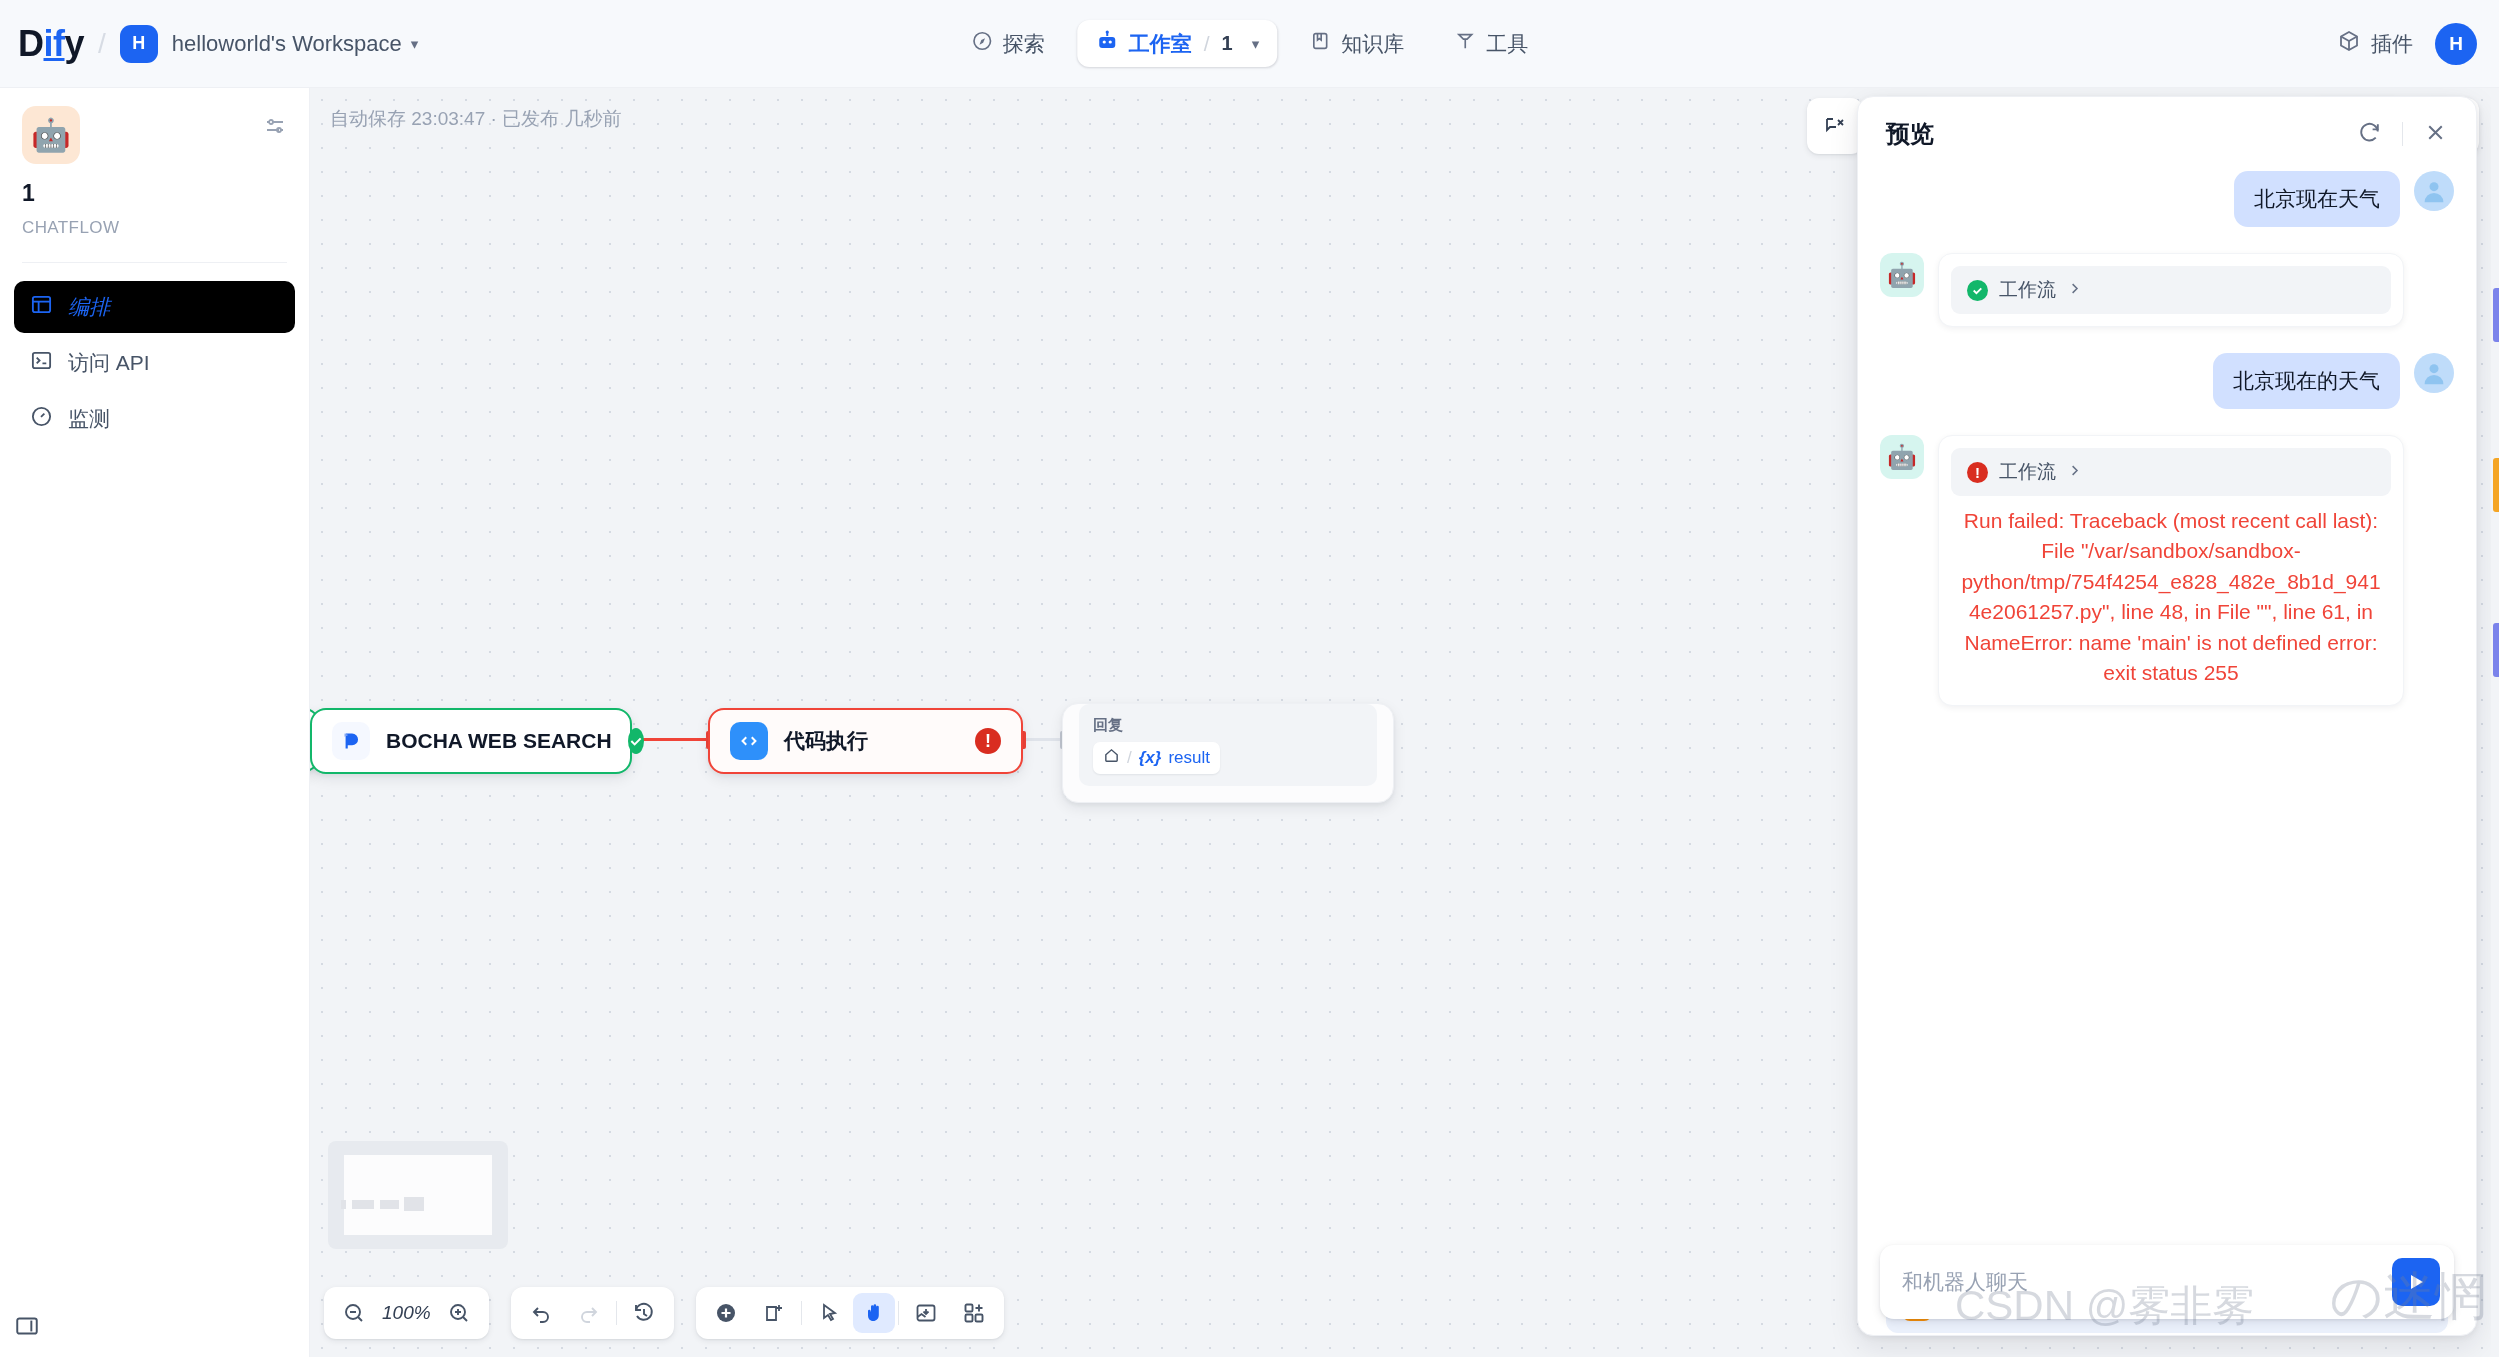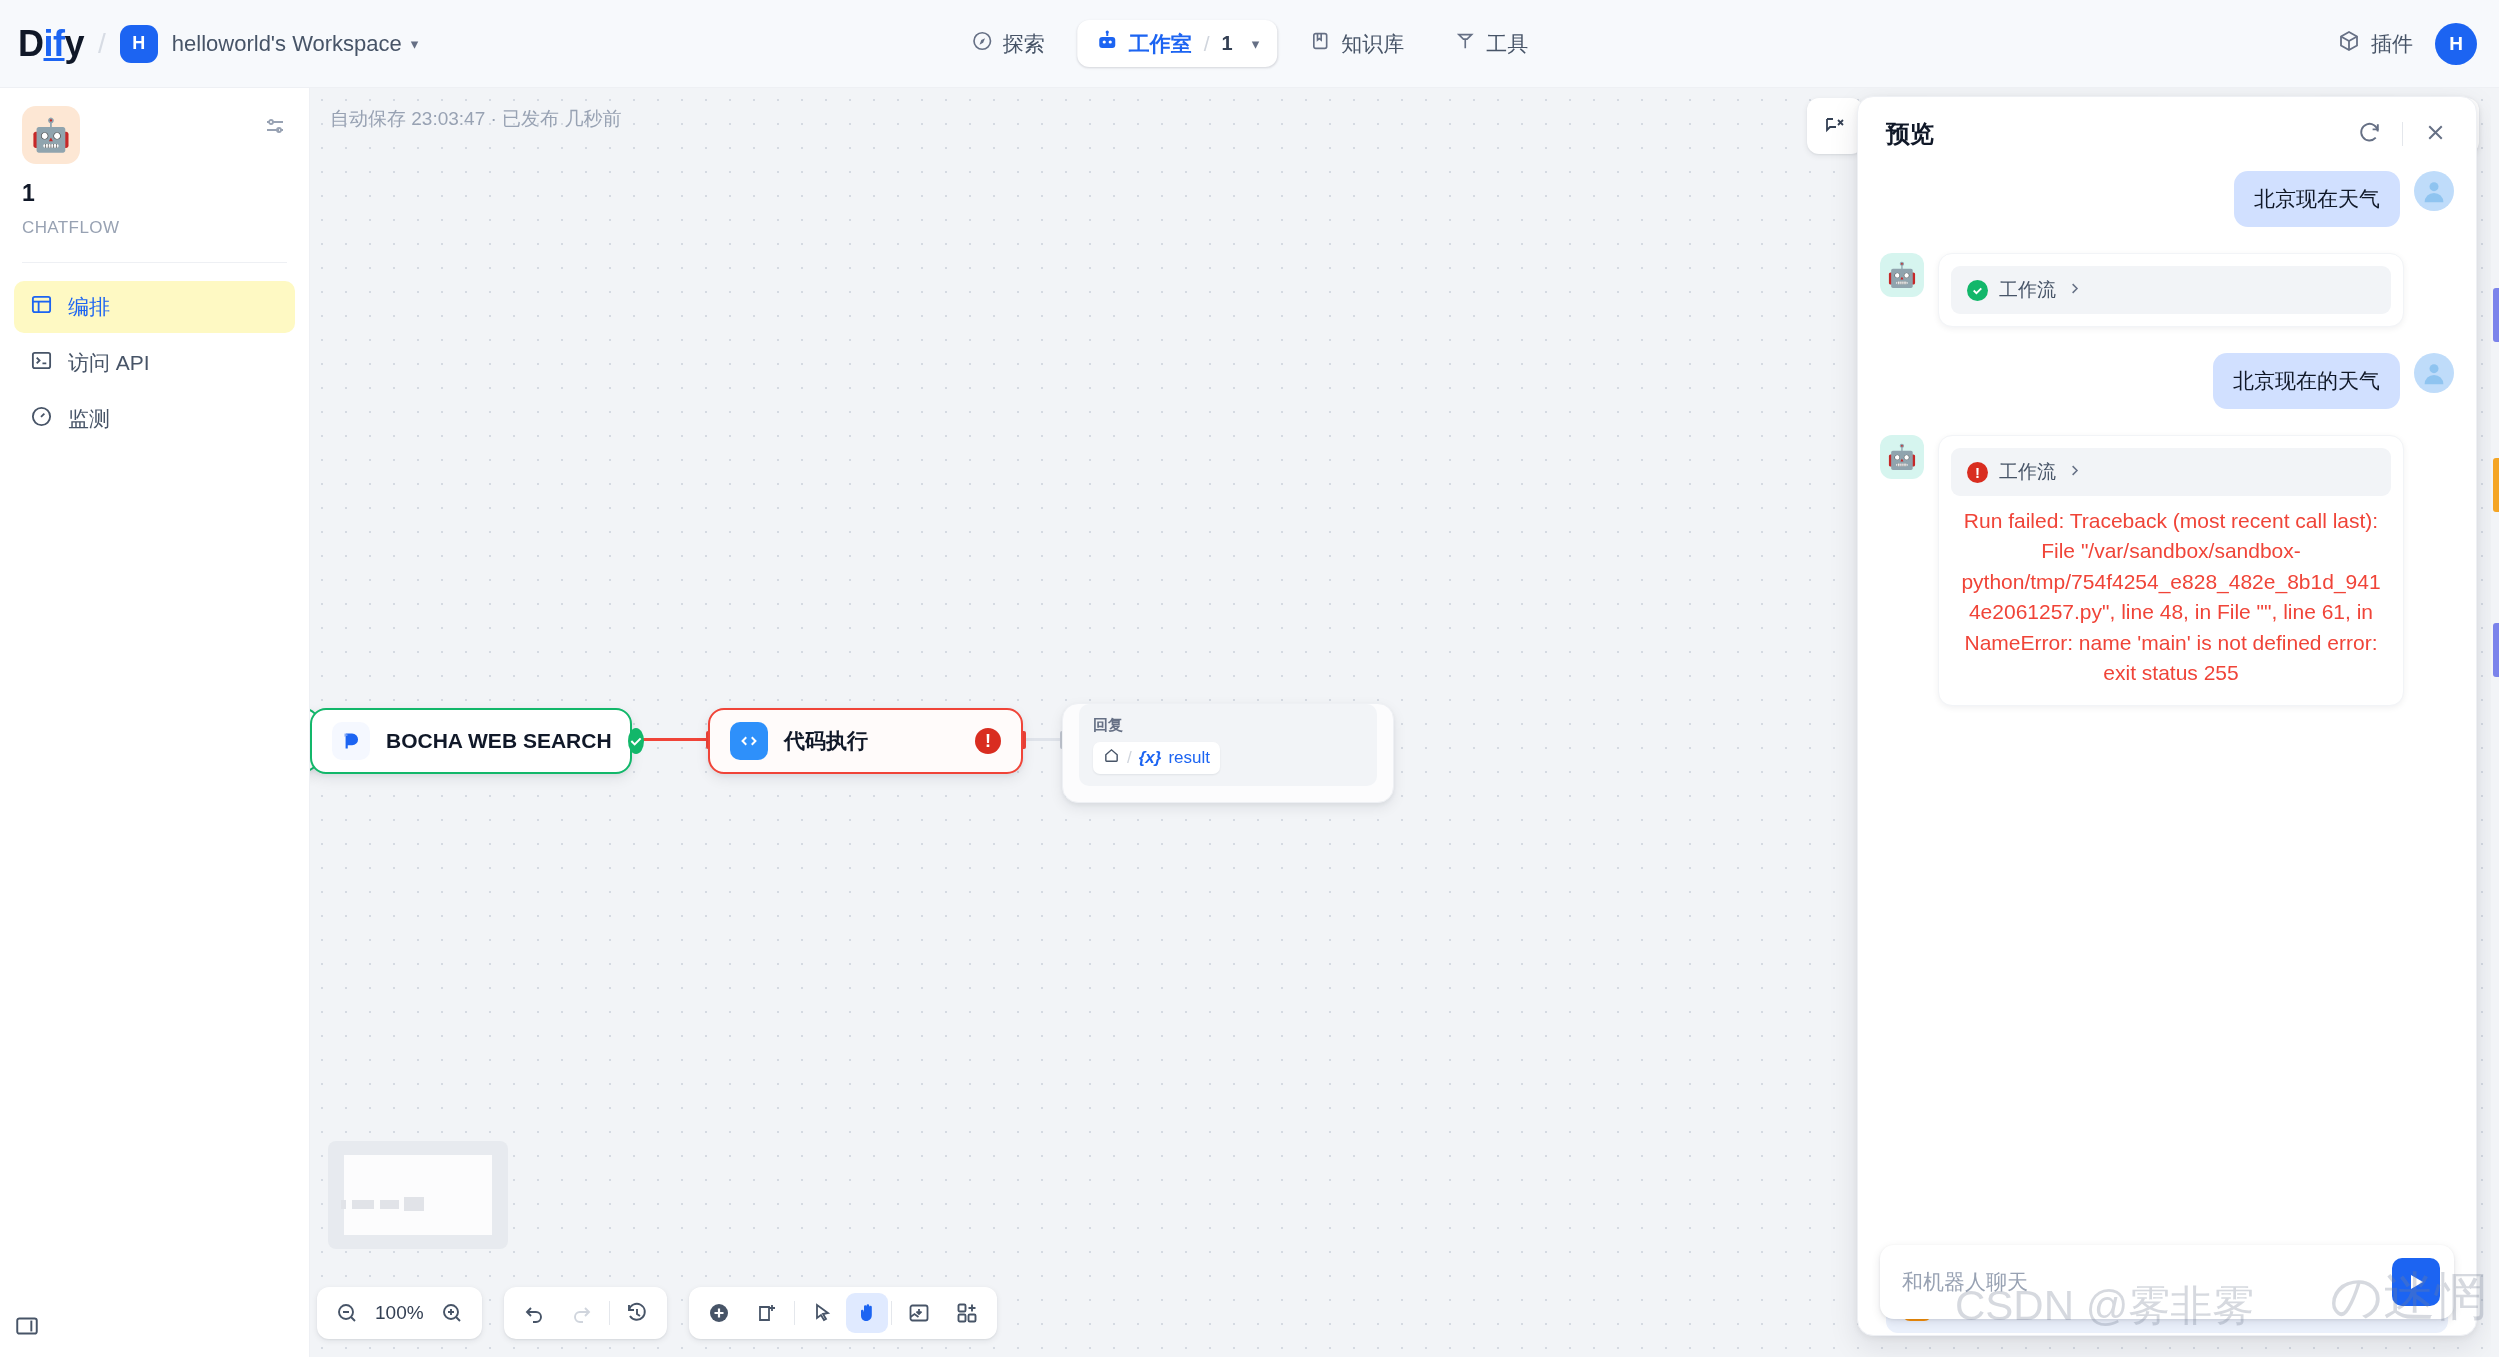--- a/index.html
+++ b/index.html
@@ -72,21 +72,21 @@
   .app-cfg { position: absolute; right: 22px; top: 26px; color: #98a2b3; }
   .app-title { font-size: 23px; font-weight: 700; color: #101828; margin-top: 16px; }
   .app-type { font-size: 17px; color: #98a2b3; margin-top: 11px; letter-spacing: .4px; }
   .divider { height: 1px; background: #eef0f4; margin: 24px 22px 0 22px; }
   .navlist { padding: 18px 14px; display: flex; flex-direction: column; gap: 4px; }
   .navrow {
     display: flex; align-items: center; gap: 15px;
     height: 52px; padding: 0 16px; border-radius: 10px;
     font-size: 21px; color: #475467;
   }
-  .navrow.sel { background: #fef9c3; color: #1c64f2; font-weight: 500; }
+  .navrow.sel { background: #000000; color: #1c64f2; font-weight: 500; font-style: italic; }
   .navrow svg { flex: none; }
   .collapse-btn { position: absolute; left: 14px; bottom: 14px; color: #475467; }
 
   
   .canvas {
     position: absolute; top: 88px; left: 310px; width: 2189px; height: 1269px;
     background-color: #f2f4f7;
     background-image: radial-gradient(#d5dae2 1.4px, transparent 1.4px);
     background-size: 24px 24px;
     overflow: hidden;
@@ -142,21 +142,21 @@
   .port { position: absolute; width: 5px; height: 18px; border-radius: 2px; }
 
   
   .minimap {
     position: absolute; left: 18px; bottom: 108px; width: 180px; height: 108px;
     background: #e7eaef; border-radius: 8px; padding: 14px 16px;
   }
   .minimap-inner { background: #fcfcfd; width: 100%; height: 100%; position: relative; }
   .mm-bar { position: absolute; background: #e1e3e8; height: 9px; top: 45px; }
 
-  .bottombar { position: absolute; left: 7px; bottom: 18px; display: flex; align-items: center; gap: 22px; }
+  .bottombar { position: absolute; left: 14px; bottom: 18px; display: flex; align-items: center; gap: 22px; font-style: italic; }
   .bb-card {
     background: #fff; border-radius: 12px; height: 52px; display: flex; align-items: center;
     box-shadow: 0 2px 6px rgba(16,24,40,.08), 0 1px 2px rgba(16,24,40,.06);
     padding: 0 6px;
   }
   .bb-ico { width: 48px; height: 52px; display: flex; align-items: center; justify-content: center; color: #475467; }
   .bb-ico.dim { color: #d0d5dd; }
   .bb-ico.act { color: #1c64f2; background: #e0eaff; border-radius: 9px; height: 40px; width: 42px; }
   .bb-zoom { font-size: 19px; color: #344054; padding: 0 4px; }
   .bb-vdiv { width: 1px; height: 24px; background: #e4e7ec; margin: 0 3px; }

